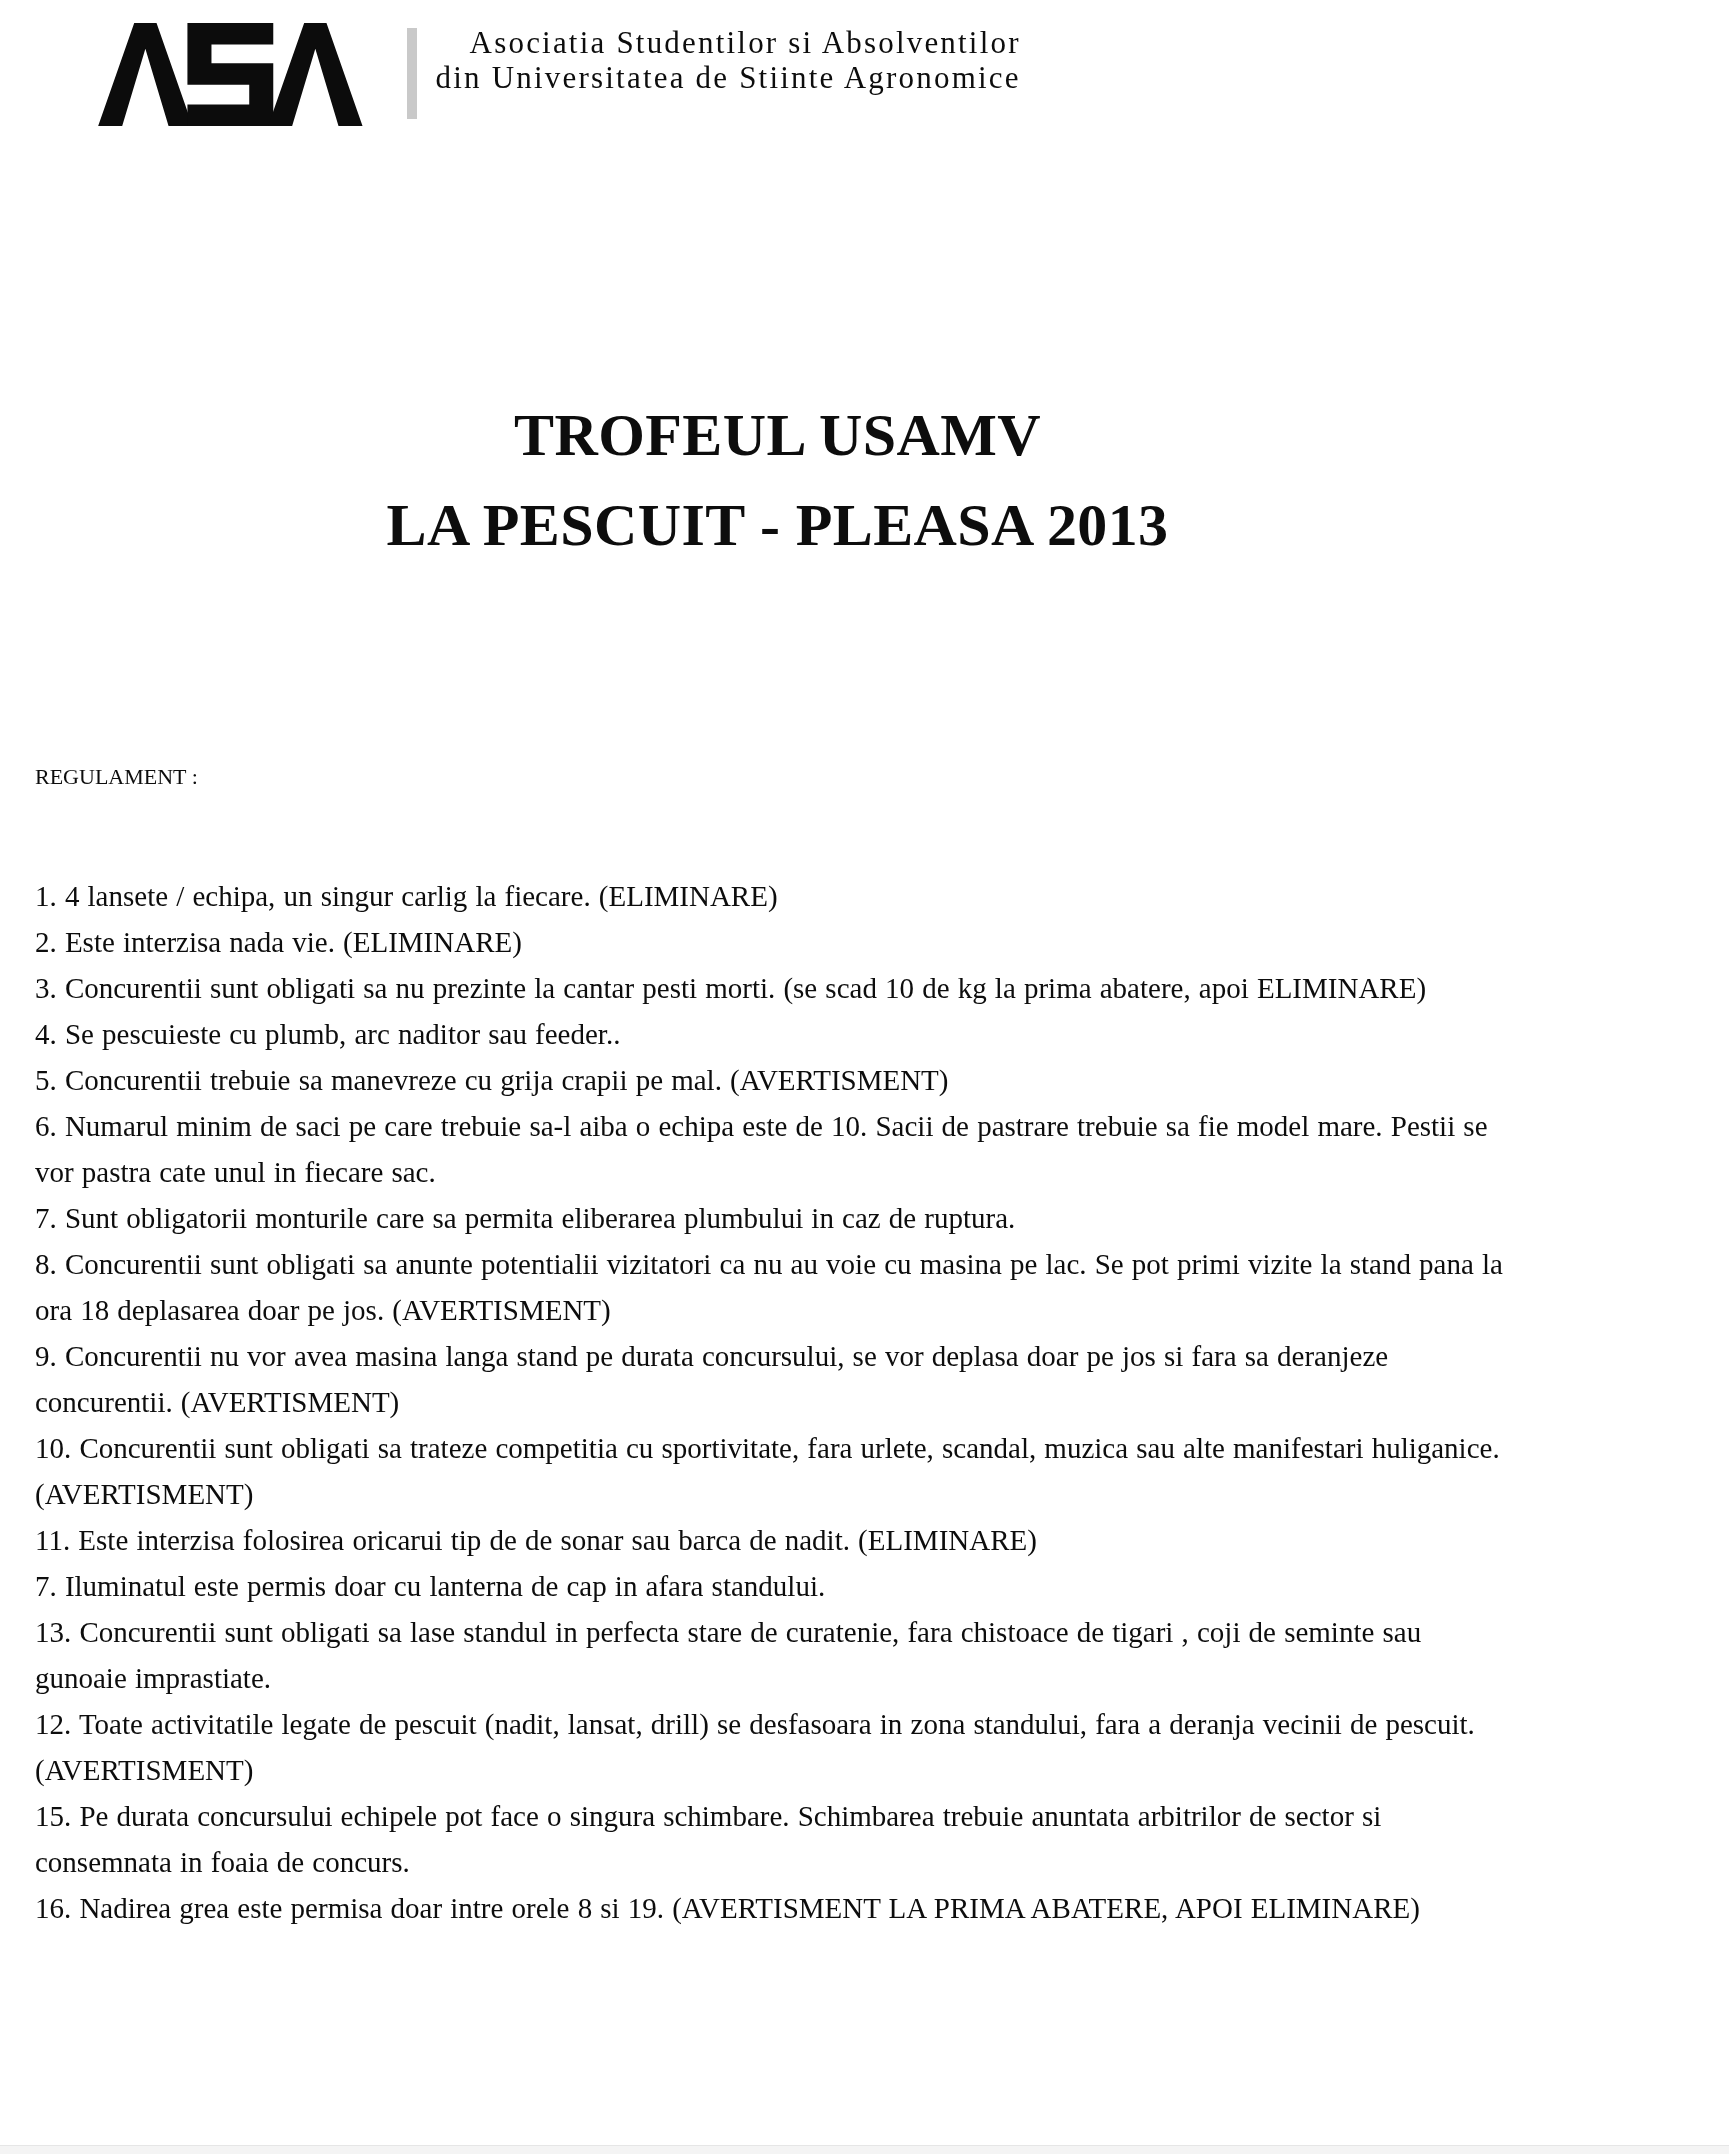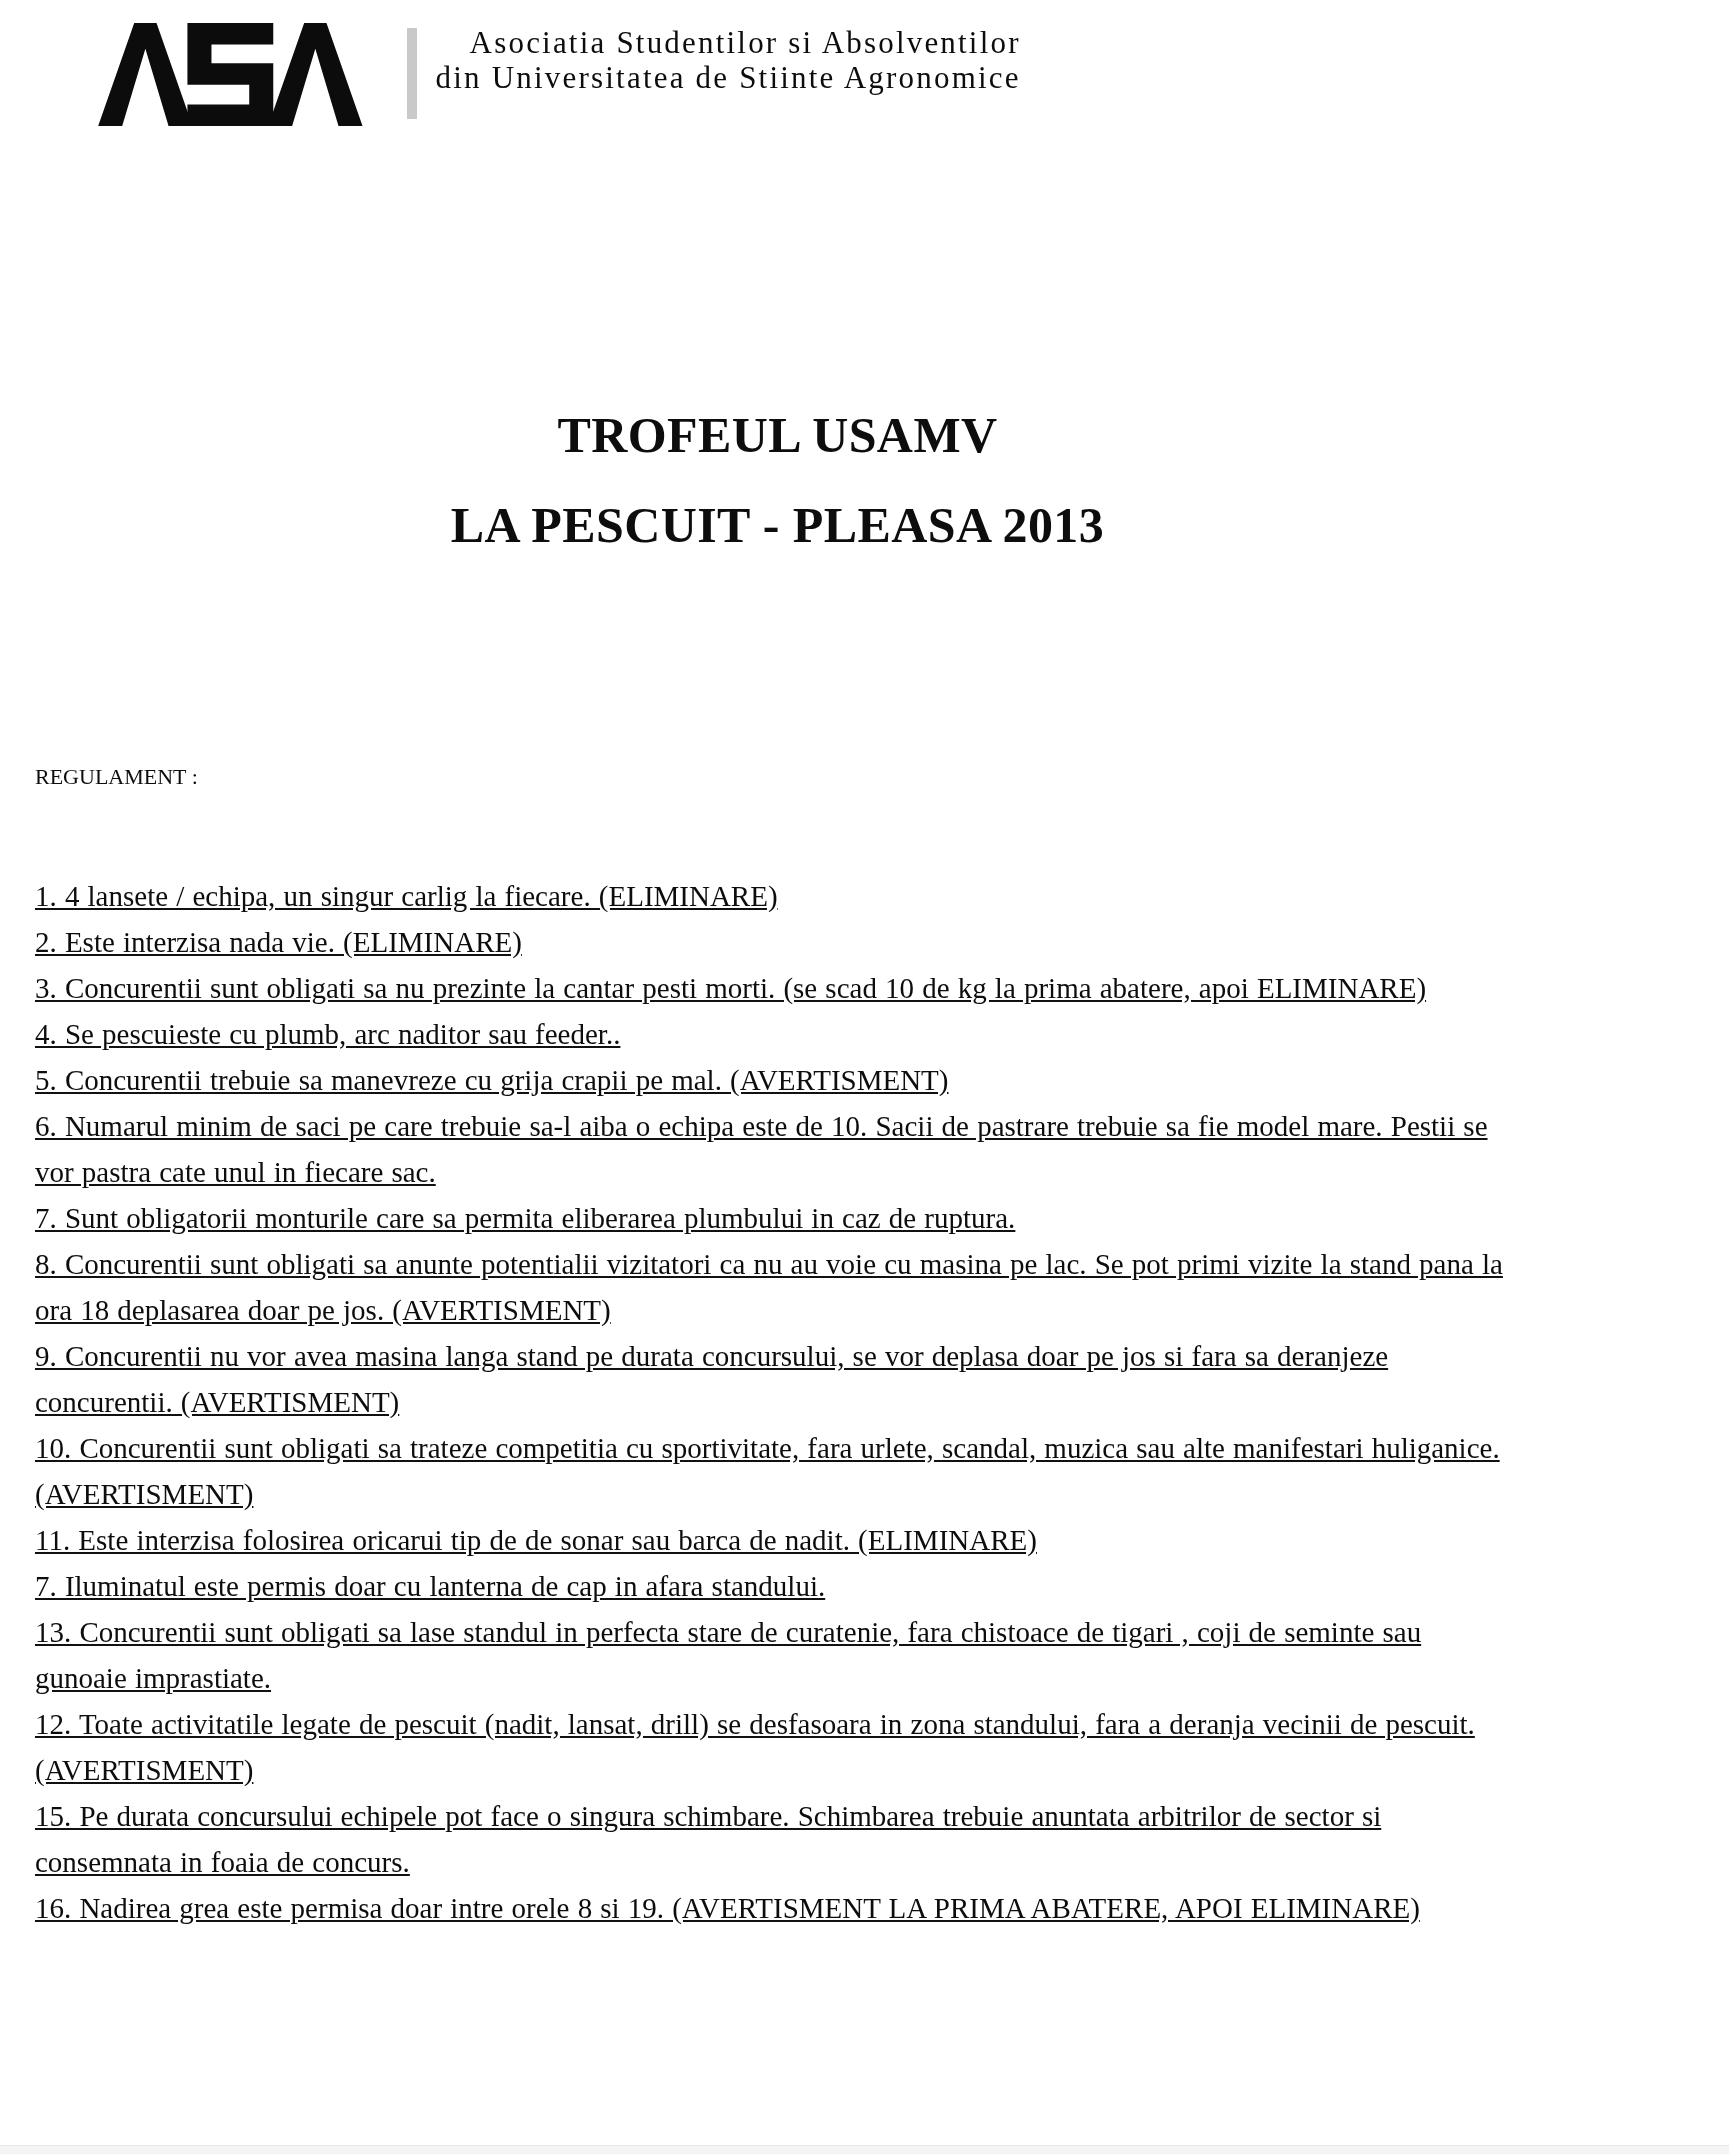--- a/index.html
+++ b/index.html
@@ -44,40 +44,39 @@
   }
 
   
   .content {
     width: 1485px;
     margin: 0 35px;
   }
   .doc-title {
     text-align: center;
     font-weight: bold;
-    font-size: 50px;
+    font-size: 60px;
     line-height: 58px;
     letter-spacing: 0.4px;
     color: #0d0d0d;
   }
   .doc-title.first { margin-top: 275px; }
   .doc-title.second { margin-top: 32px; font-family: Liberation Serif, serif; }
 
   
   .section-heading {
     margin-top: 201px;
     font-size: 22px;
     line-height: 44px;
     color: #0d0d0d;
   }
 
   
   .rules {
     margin-top: 74px;
-    text-decoration: underline;
   }
   .rules p {
     font-size: 29px;
     line-height: 46px;
     color: #0d0d0d;
     word-spacing: 0.9px;
   }
 
   
   .bottom-strip {

